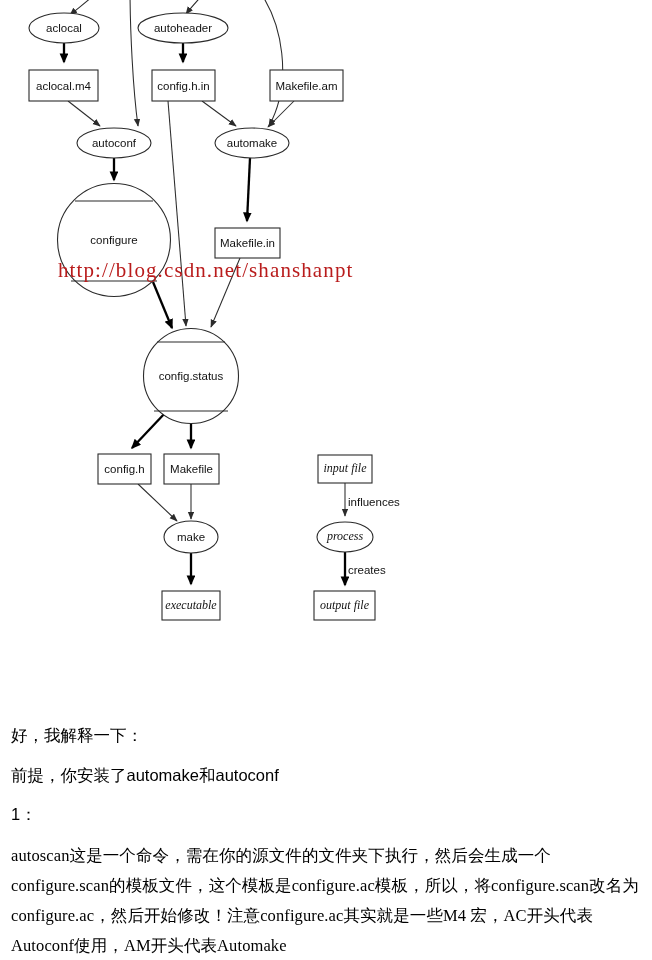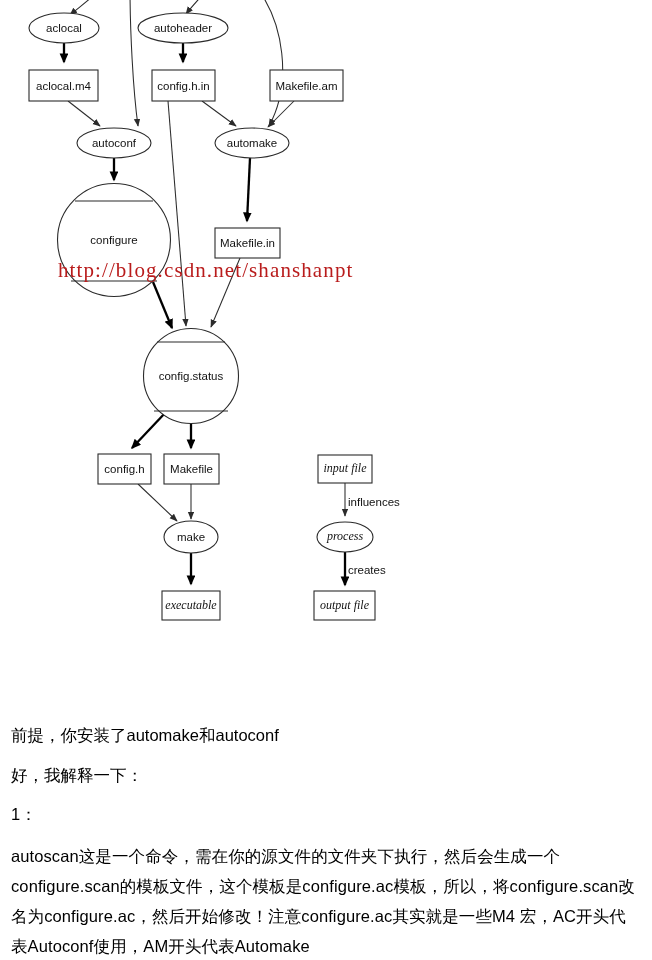--- a/index.html
+++ b/index.html
@@ -101,20 +101,21 @@
     color: #000000;
   }
   #prose p {
     margin: 0 0 13px 0;
     line-height: 1.62;
   }
   #prose p.para-block {
     margin-bottom: 14px;
     line-height: 1.82;
     letter-spacing: 0.1px;
+    font-family: Liberation Serif, serif;
   }
 </style>
 </head>
 <body>
 
 <div id="diagram-area">
 
   <svg id="diagram-svg" width="652" height="660" viewBox="0 0 652 660">
     <defs>
       <marker id="ah-thin" markerWidth="9" markerHeight="9" refX="7.2" refY="3.2" orient="auto" markerUnits="userSpaceOnUse">
@@ -255,17 +256,17 @@
     <g class="node-box">
       <rect x="314" y="591" width="61" height="29"></rect>
       <text class="nlabel-serif" x="344.5" y="606">output file</text>
     </g>
   </svg>
 
   <div id="watermark">http://blog.csdn.net/shanshanpt</div>
 </div>
 
 <div id="prose">
+  <p>好，我解释一下：</p>
   <p>前提，你安装了automake和autoconf</p>
-  <p>好，我解释一下：</p>
   <p>1：</p>
   <p class="para-block">autoscan这是一个命令，需在你的源文件的文件夹下执行，然后会生成一个configure.scan的模板文件，这个模板是configure.ac模板，所以，将configure.scan改名为configure.ac，然后开始修改！注意configure.ac其实就是一些M4 宏，AC开头代表Autoconf使用，AM开头代表Automake</p>
 </div>
 
 </body></html>

